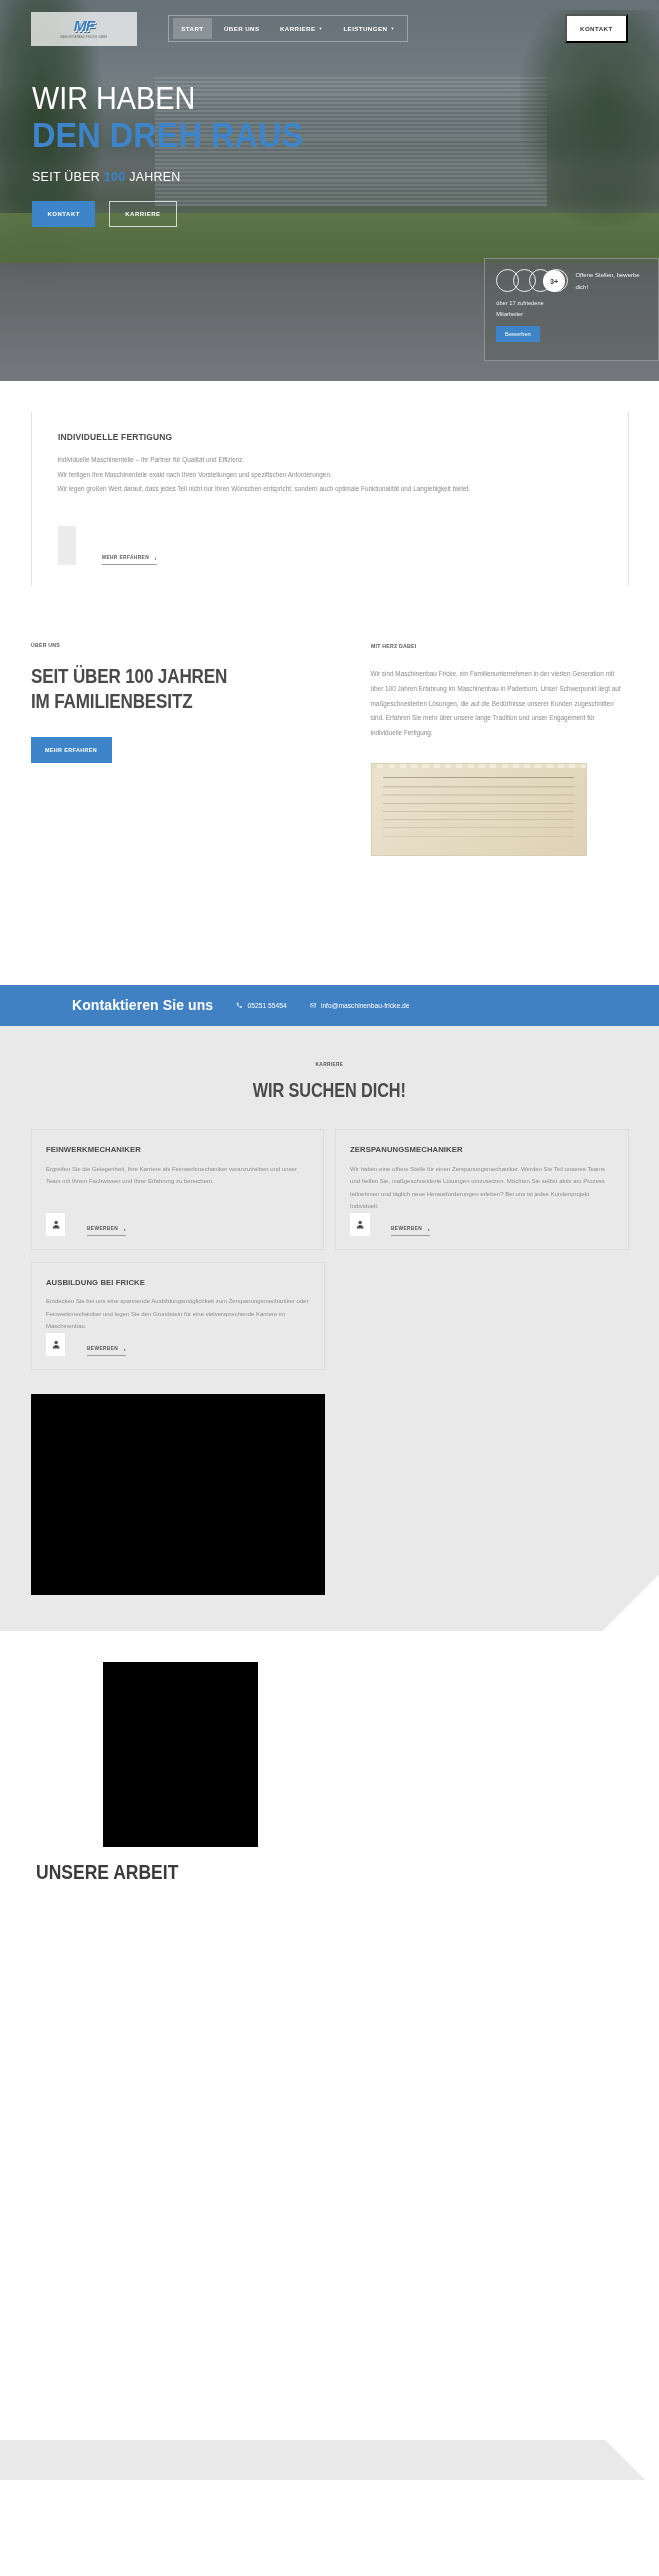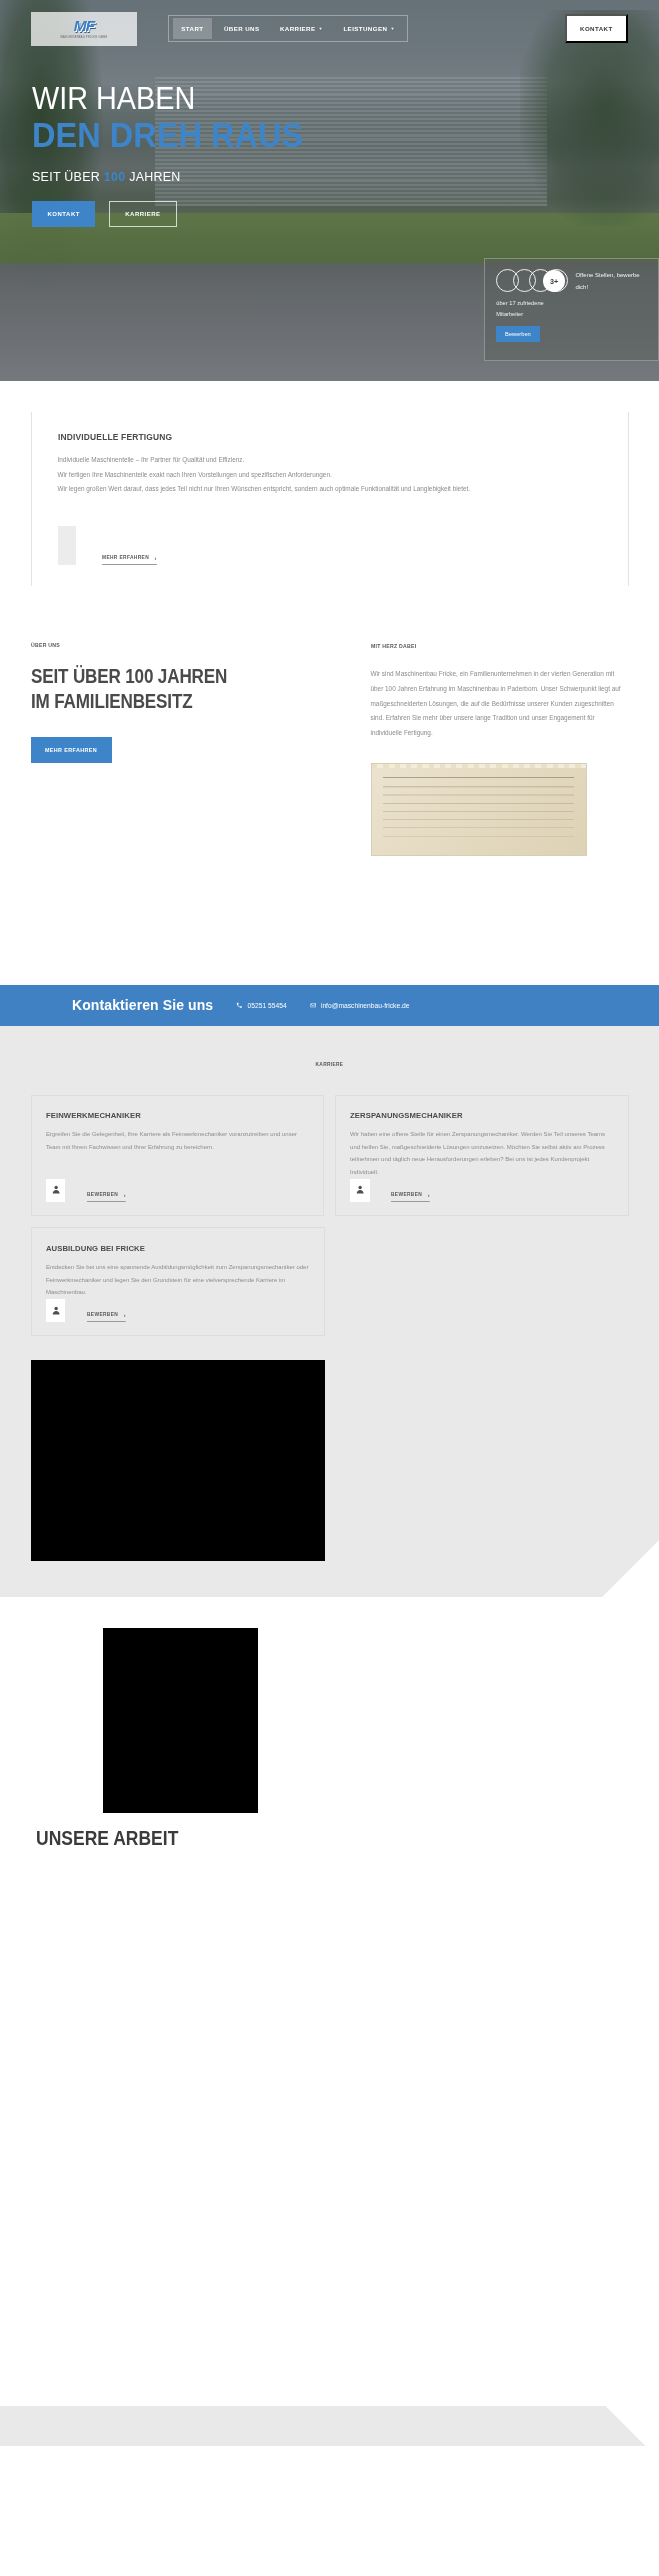--- a/index.html
+++ b/index.html
@@ -423,20 +423,21 @@
       <svg viewBox="0 0 24 24">
           <path d="M2 5h20v14H2V5zm2 2v.4l8 5 8-5V7H4zm16 10V9.7l-8 5-8-5V17h16z"></path>
         </svg>
       <span>info@maschinenbau-fricke.de</span>
     </a>
   </section>
 
   <section class="sec-karriere">
     <div class="karriere-head">
       <div><span class="k-eyebrow">KARRIERE</span></div>
+      <div><span class="k-title">WIR SUCHEN DICH!</span></div>
     </div>
 
     <div class="jobs">
       <article class="jobcard">
         <h3>FEINWERKMECHANIKER</h3>
         <p>Ergreifen Sie die Gelegenheit, Ihre Karriere als Feinwerkmechaniker voranzutreiben und unser Team mit Ihrem Fachwissen und Ihrer Erfahrung zu bereichern.</p>
         <div class="job-foot">
           <div class="icon-box">
             <svg viewBox="0 0 24 24">
                 <circle cx="12" cy="7" r="4"></circle>

